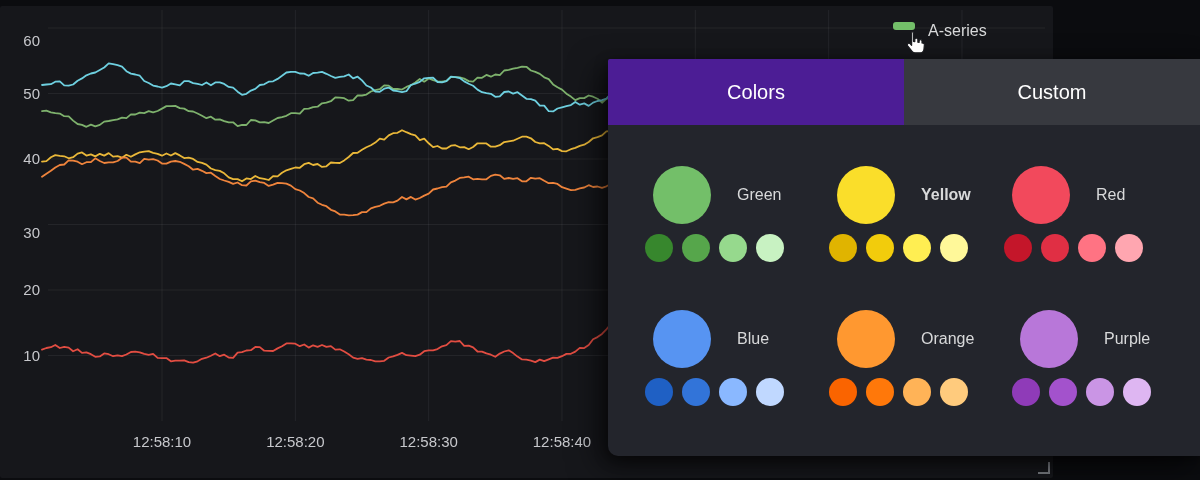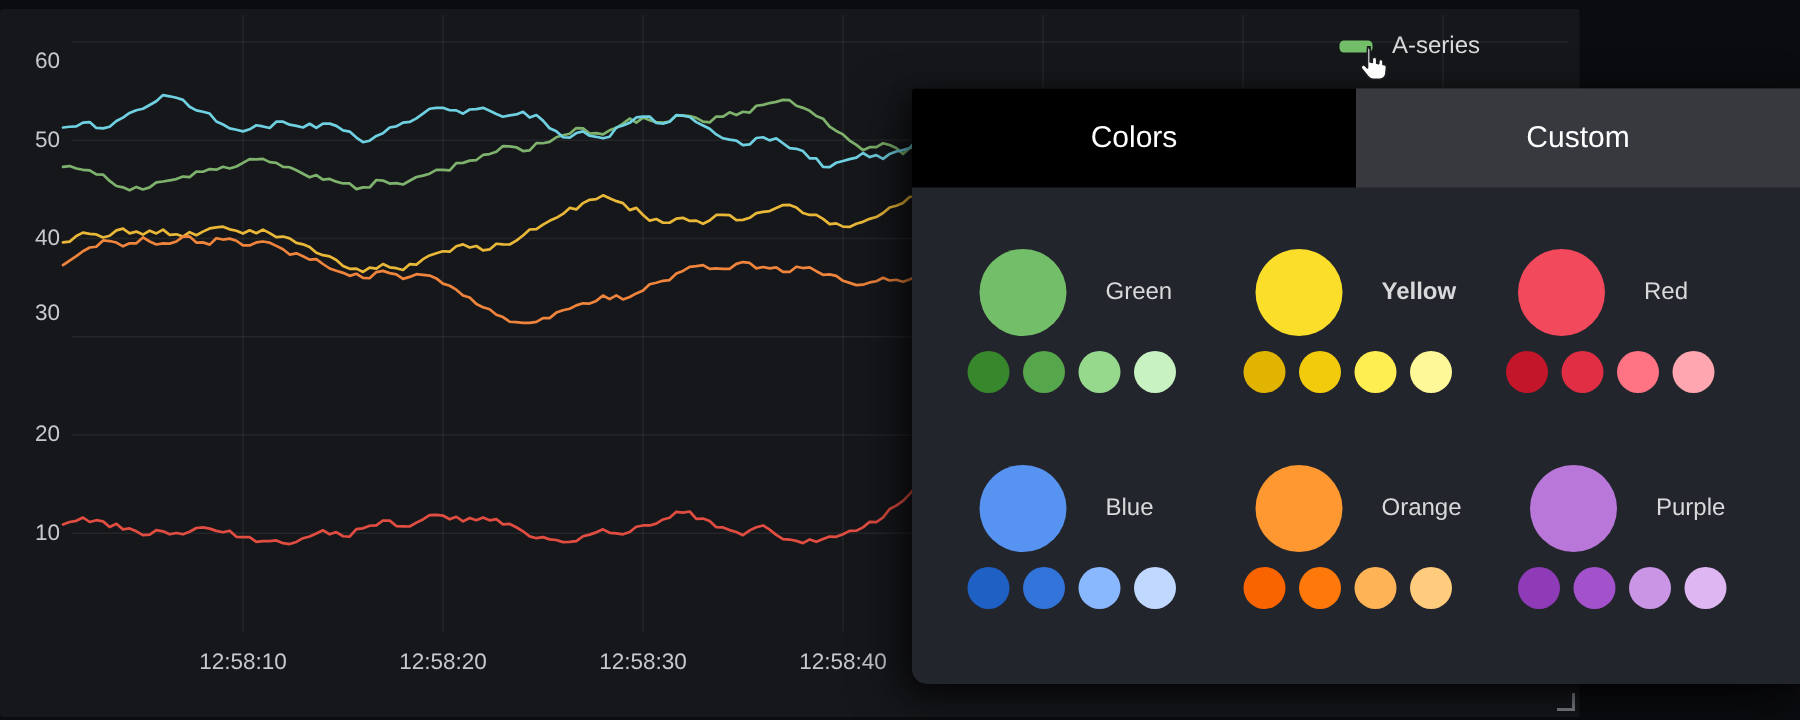--- a/index.html
+++ b/index.html
@@ -13,38 +13,38 @@
     position:absolute;left:0;top:6px;width:1053px;height:472px;
     background:#16171b;border-radius:2px;
   }
   .chart-svg{position:absolute;left:0;top:0;z-index:2;}
   .tick-label{
     position:absolute;color:#c7c8cc;font-size:15px;line-height:20px;z-index:3;
   }
   .ytick{left:0;width:40px;text-align:right;}
   .xtick{width:100px;text-align:center;top:432px;}
   .legend{
-    position:absolute;top:22px;left:893px;display:flex;align-items:center;gap:13px;
+    position:absolute;top:22px;left:893px;display:flex;align-items:flex-start;gap:13px;
     z-index:4;cursor:pointer;
   }
   .legend-swatch{width:22px;height:8px;border-radius:3px;}
   .legend-label{color:#d8d9da;font-size:16px;}
   .cursor-icon{position:absolute;left:902px;top:29px;z-index:9;}
   .popup{
     position:absolute;left:608px;top:59px;width:592px;height:397px;
     background:#23252c;z-index:6;
     border-radius:2px 0 0 10px;
     box-shadow:-10px 10px 30px rgba(0,0,0,.55), 0 4px 14px rgba(0,0,0,.45);
   }
   .tabs{display:flex;height:66px;}
   .tab{
     flex:1;display:flex;align-items:center;justify-content:center;
     color:#ffffff;font-size:20px;cursor:pointer;user-select:none;
   }
-  .tab-colors{background:#000000;border-radius:2px 0 0 0;text-align:center;}
+  .tab-colors{background:#4c1d95;border-radius:2px 0 0 0;text-align:center;}
   .tab-custom{background:#37393f;}
   .palette-grid{position:relative;width:100%;height:331px;}
   .swatch-group{position:absolute;width:176px;height:96px;}
   .big-row{position:absolute;left:0;top:0;display:flex;align-items:center;}
   .big-circle{width:58px;height:58px;border-radius:50%;margin-left:8px;cursor:pointer;}
   .swatch-label{color:#d8d9da;font-size:16px;margin-left:26px;}
   .shade-row{position:absolute;left:0;top:68px;display:flex;gap:9px;}
   .shade-circle{width:28px;height:28px;border-radius:50%;cursor:pointer;}
   .resize-handle{
     position:absolute;left:1038px;top:462px;width:10px;height:10px;z-index:3;
@@ -79,21 +79,21 @@
         <polyline points="42.0,161.6 46.4,161.1 50.9,157.3 55.3,155.1 59.8,155.9 64.2,156.3 68.7,158.3 73.1,157.2 77.6,153.6 82.0,152.4 86.4,155.6 90.9,154.4 95.3,156.4 99.8,153.8 104.2,155.6 108.7,153.1 113.1,156.6 117.6,156.2 122.0,157.7 126.4,154.8 130.9,156.8 135.3,154.4 139.8,152.3 144.2,151.6 148.7,151.1 153.1,152.9 157.6,153.8 162.0,155.7 166.4,153.5 170.9,155.5 175.3,153.1 179.8,155.4 184.2,158.1 188.7,157.7 193.1,158.9 197.6,161.9 202.0,162.9 206.4,164.6 210.9,168.5 215.3,170.1 219.8,170.9 224.2,173.3 228.7,177.3 233.1,179.2 237.6,179.1 242.0,181.3 246.4,178.4 250.9,179.1 255.3,176.0 259.8,178.2 264.2,178.8 268.7,180.0 273.1,176.1 277.6,176.4 282.0,172.8 286.4,170.3 290.9,168.8 295.3,167.5 299.8,167.8 304.2,164.2 308.7,162.9 313.1,165.0 317.6,164.0 322.0,166.9 326.4,166.3 330.9,162.5 335.3,162.9 339.8,163.0 344.2,160.4 348.7,157.0 353.1,153.0 357.6,152.8 362.0,149.8 366.4,147.2 370.9,145.2 375.3,142.6 379.8,138.6 384.2,139.6 388.7,135.4 393.1,133.2 397.5,132.8 402.0,130.2 406.4,132.2 410.9,134.1 415.3,135.4 419.8,140.1 424.2,138.6 428.7,143.3 433.1,147.1 437.5,146.0 442.0,148.5 446.4,148.5 450.9,145.7 455.3,145.2 459.8,147.3 464.2,147.1 468.7,149.2 473.1,147.0 477.5,143.3 482.0,143.3 486.4,143.4 490.9,146.7 495.3,146.6 499.8,145.2 504.2,142.1 508.7,141.3 513.1,140.7 517.5,138.7 522.0,136.7 526.4,136.6 530.9,138.3 535.3,142.0 539.8,143.3 544.2,143.2 548.7,145.9 553.1,149.4 557.5,148.9 562.0,151.1 566.4,151.3 570.9,149.2 575.3,147.9 579.8,145.9 584.2,144.7 588.7,142.0 593.1,138.3 597.5,137.2 602.0,135.4 606.4,131.3 610.9,131.0 615.3,128.2" fill="none" stroke="#EAB839" stroke-width="1.8" stroke-linejoin="round" stroke-linecap="round"></polyline>
         <polyline points="42.0,85.0 46.4,84.5 50.9,84.2 55.3,81.7 59.8,81.4 64.2,85.3 68.7,85.6 73.1,84.5 77.6,80.7 82.0,78.4 86.4,75.3 90.9,73.5 95.3,72.5 99.8,70.0 104.2,67.5 108.7,63.4 113.1,64.2 117.6,65.2 122.0,66.6 126.4,71.2 130.9,73.6 135.3,74.5 139.8,75.7 144.2,81.0 148.7,83.0 153.1,85.6 157.6,86.5 162.0,87.6 166.4,86.2 170.9,83.5 175.3,84.3 179.8,85.3 184.2,81.1 188.7,81.1 193.1,83.1 197.6,83.9 202.0,85.0 206.4,82.5 210.9,85.3 215.3,82.4 219.8,82.4 224.2,83.9 228.7,86.9 233.1,87.7 237.6,91.7 242.0,94.8 246.4,93.8 250.9,90.6 255.3,88.9 259.8,85.0 264.2,84.3 268.7,81.7 273.1,81.3 277.6,78.9 282.0,75.8 286.4,72.5 290.9,71.9 295.3,71.9 299.8,73.5 304.2,73.6 308.7,75.8 313.1,73.0 317.6,72.7 322.0,71.9 326.4,73.8 330.9,76.0 335.3,77.8 339.8,76.9 344.2,76.3 348.7,74.5 353.1,78.4 357.6,76.7 362.0,80.4 366.4,85.5 370.9,87.5 375.3,91.5 379.8,91.8 384.2,88.7 388.7,87.6 393.1,90.5 397.5,91.2 402.0,92.2 406.4,91.2 410.9,85.0 415.3,83.7 419.8,81.9 424.2,78.3 428.7,77.8 433.1,77.7 437.5,82.0 442.0,82.4 446.4,81.2 450.9,76.7 455.3,77.1 459.8,78.0 464.2,81.4 468.7,83.7 473.1,85.8 477.5,89.6 482.0,92.2 486.4,93.1 490.9,93.8 495.3,96.8 499.8,96.3 504.2,92.0 508.7,91.5 513.1,93.6 517.5,92.2 522.0,95.5 526.4,98.8 530.9,99.2 535.3,100.7 539.8,105.6 544.2,105.6 548.7,111.2 553.1,111.4 557.5,108.5 562.0,107.3 566.4,106.1 570.9,105.1 575.3,102.0 579.8,104.7 584.2,103.4 588.7,105.9 593.1,102.6 597.5,101.0 602.0,100.1 606.4,98.7 610.9,93.6 615.3,93.5" fill="none" stroke="#6ED0E0" stroke-width="1.8" stroke-linejoin="round" stroke-linecap="round"></polyline>
         <polyline points="42.0,176.7 46.4,173.7 50.9,170.8 55.3,167.5 59.8,165.0 64.2,164.5 68.7,160.3 73.1,160.7 77.6,161.7 82.0,164.2 86.4,162.2 90.9,162.2 95.3,158.3 99.8,161.0 104.2,163.0 108.7,162.3 113.1,162.4 117.6,161.0 122.0,157.7 126.4,157.6 130.9,161.7 135.3,161.6 139.8,163.1 144.2,158.8 148.7,159.7 153.1,159.1 157.6,160.5 162.0,163.6 166.4,163.6 170.9,161.6 175.3,161.0 179.8,161.8 184.2,163.9 188.7,166.2 193.1,169.7 197.6,168.9 202.0,170.8 206.4,173.1 210.9,172.7 215.3,176.0 219.8,179.0 224.2,180.5 228.7,181.9 233.1,183.9 237.6,182.5 242.0,185.2 246.4,185.5 250.9,181.4 255.3,180.6 259.8,182.1 264.2,182.9 268.7,185.9 273.1,184.6 277.6,182.8 282.0,183.2 286.4,183.7 290.9,185.6 295.3,189.1 299.8,190.5 304.2,193.1 308.7,197.0 313.1,198.3 317.6,202.7 322.0,204.8 326.4,206.2 330.9,209.8 335.3,211.4 339.8,214.5 344.2,214.7 348.7,215.3 353.1,215.2 357.6,214.6 362.0,212.1 366.4,212.1 370.9,208.4 375.3,206.8 379.8,205.8 384.2,203.6 388.7,202.2 393.1,202.4 397.5,200.6 402.0,197.0 406.4,199.4 410.9,196.9 415.3,199.6 419.8,198.0 424.2,195.6 428.7,193.7 433.1,189.5 437.5,188.5 442.0,187.2 446.4,186.7 450.9,182.4 455.3,180.6 459.8,177.9 464.2,177.4 468.7,176.7 473.1,179.3 477.5,178.9 482.0,179.3 486.4,179.3 490.9,175.9 495.3,174.7 499.8,175.3 504.2,178.9 508.7,178.0 513.1,178.9 517.5,178.2 522.0,181.3 526.4,181.3 530.9,177.8 535.3,178.7 539.8,178.2 544.2,180.8 548.7,183.2 553.1,182.9 557.5,183.9 562.0,187.2 566.4,188.6 570.9,190.1 575.3,189.8 579.8,188.3 584.2,187.5 588.7,185.2 593.1,187.0 597.5,186.5 602.0,187.8 606.4,186.3 610.9,184.0 615.3,183.2" fill="none" stroke="#EF843C" stroke-width="1.8" stroke-linejoin="round" stroke-linecap="round"></polyline>
         <polyline points="42.0,349.6 46.4,348.0 50.9,347.2 55.3,345.0 59.8,348.0 64.2,346.8 68.7,347.6 73.1,351.3 77.6,349.2 82.0,352.9 86.4,352.3 90.9,354.2 95.3,356.8 99.8,356.4 104.2,353.4 108.7,354.2 113.1,356.2 117.6,355.3 122.0,356.2 126.4,354.5 130.9,352.0 135.3,351.6 139.8,352.4 144.2,353.9 148.7,354.8 153.1,353.8 157.6,357.9 162.0,358.1 166.4,358.1 170.9,361.3 175.3,360.7 179.8,360.7 184.2,360.3 188.7,362.1 193.1,362.7 197.6,361.3 202.0,358.8 206.4,357.7 210.9,355.7 215.3,353.5 219.8,356.2 224.2,354.7 228.7,357.5 233.1,357.8 237.6,352.7 242.0,352.2 246.4,350.5 250.9,350.2 255.3,347.0 259.8,347.1 264.2,350.7 268.7,350.9 273.1,351.0 277.6,348.4 282.0,346.3 286.4,343.4 290.9,343.3 295.3,343.7 299.8,346.2 304.2,344.5 308.7,347.6 313.1,345.3 317.6,346.8 322.0,345.0 326.4,346.9 330.9,346.1 335.3,349.6 339.8,349.3 344.2,351.5 348.7,354.2 353.1,357.6 357.6,358.8 362.0,358.1 366.4,359.6 370.9,360.0 375.3,361.4 379.8,361.3 384.2,360.8 388.7,357.5 393.1,356.4 397.5,354.9 402.0,352.9 406.4,355.2 410.9,355.6 415.3,356.2 419.8,354.7 424.2,351.2 428.7,350.3 433.1,350.3 437.5,349.1 442.0,346.3 446.4,345.2 450.9,341.2 455.3,341.7 459.8,341.0 464.2,345.9 468.7,345.7 473.1,347.4 477.5,351.5 482.0,351.6 486.4,353.4 490.9,354.7 495.3,356.8 499.8,353.6 504.2,351.5 508.7,350.3 513.1,353.1 517.5,356.6 522.0,359.4 526.4,359.7 530.9,360.6 535.3,362.1 539.8,359.6 544.2,361.2 548.7,359.4 553.1,357.7 557.5,357.9 562.0,356.2 566.4,353.9 570.9,353.8 575.3,351.6 579.8,347.9 584.2,348.1 588.7,345.0 593.1,339.3 597.5,337.1 602.0,333.9 606.4,329.4 610.9,324.0 615.3,320.1" fill="none" stroke="#E24D42" stroke-width="1.8" stroke-linejoin="round" stroke-linecap="round"></polyline>
       </g>
   </svg>
 
   <div id="yticks">
       <div class="tick-label ytick" style="top: 345.5px;">10</div>
       <div class="tick-label ytick" style="top: 280px;">20</div>
-      <div class="tick-label ytick" style="top: 199px;">30</div>
+      <div class="tick-label ytick" style="top: 223px;">30</div>
       <div class="tick-label ytick" style="top: 149px;">40</div>
       <div class="tick-label ytick" style="top: 83.5px;">50</div>
       <div class="tick-label ytick" style="top: 18px; margin-top: 13px;">60</div>
     </div>
   <div id="xticks">
       <div class="tick-label xtick" style="left: 112px;">12:58:10</div>
       <div class="tick-label xtick" style="left: 245.33px;">12:58:20</div>
       <div class="tick-label xtick" style="left: 378.66px;">12:58:30</div>
       <div class="tick-label xtick" style="left: 511.99px;">12:58:40</div>
     </div>

